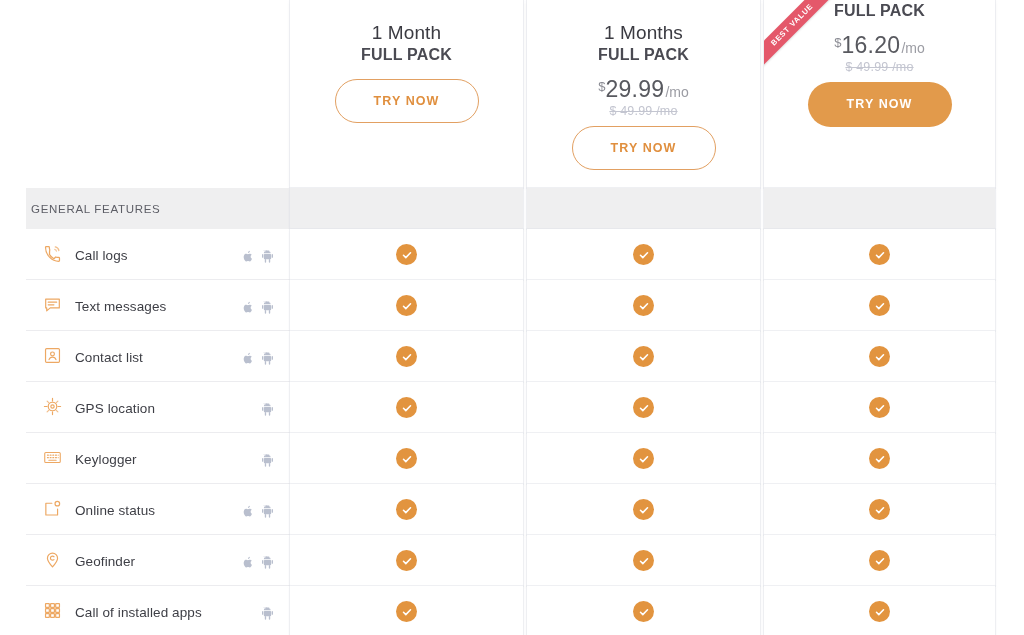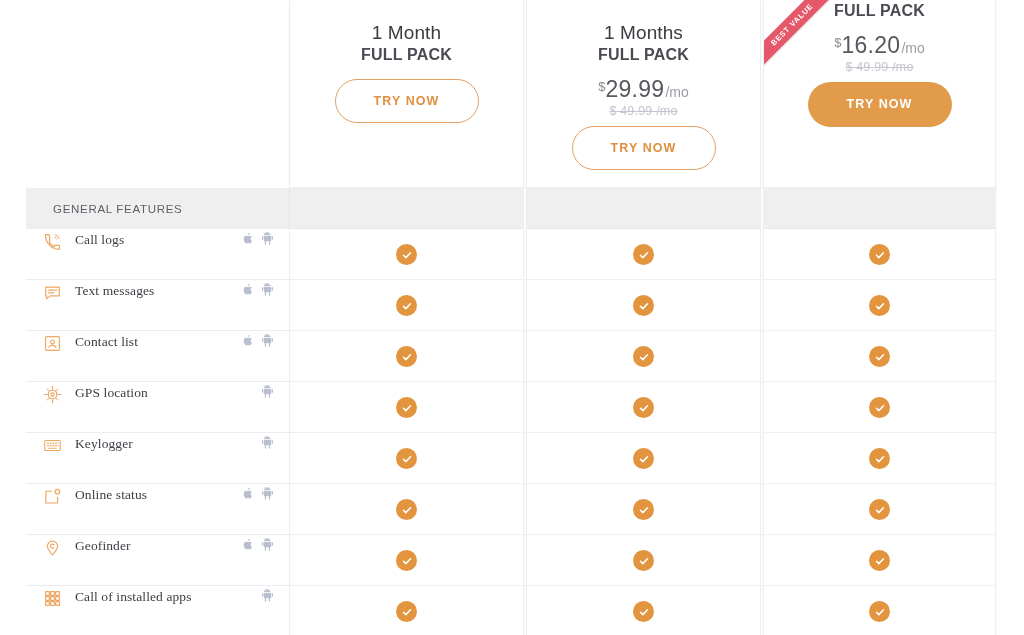--- a/index.html
+++ b/index.html
@@ -140,21 +140,21 @@
     position: relative;
     height: 41px;
   }
   .band-label {
     position: absolute;
     left: 26px; top: 0;
     width: 264px; height: 41px;
     background: #efeff0;
     display: flex;
     align-items: center;
-    padding-left: 27px;
+    padding-left: 5px;
     font-size: 11.5px;
     font-weight: normal;
     letter-spacing: 0.7px;
     color: #5d5e66;
   }
   .band-cell {
     position: absolute;
     top: 0; height: 41px;
     background: #efeff0;
     box-shadow: 0 0 0 1px rgba(226,227,234,0.5), 0 1px 3px rgba(160,163,180,0.14);
@@ -163,25 +163,24 @@
   .band-cell.c2 { left: 527px; width: 233px; }
   .band-cell.c3 { left: 764px; width: 231px; }
 
   .frow { position: relative; height: 51px; }
 
   .fname {
     position: absolute;
     left: 26px; top: 0;
     width: 264px; height: 51px;
     display: flex;
-    align-items: flex-start;
-    padding: 3px 17px;
+    align-items: flex-end;
+    padding: 16px 17px;
     border-bottom: 1px solid #ececef;
     background: #ffffff;
-    font-family: Liberation Serif, serif;
   }
   .features .frow:first-of-type .fname { border-top: 0; }
 
   .ficon {
     width: 19px; height: 19px;
     flex: 0 0 19px;
     margin-right: 13px;
     color: #eda863;
   }
   .ficon svg { display: block; width: 19px; height: 19px; }

